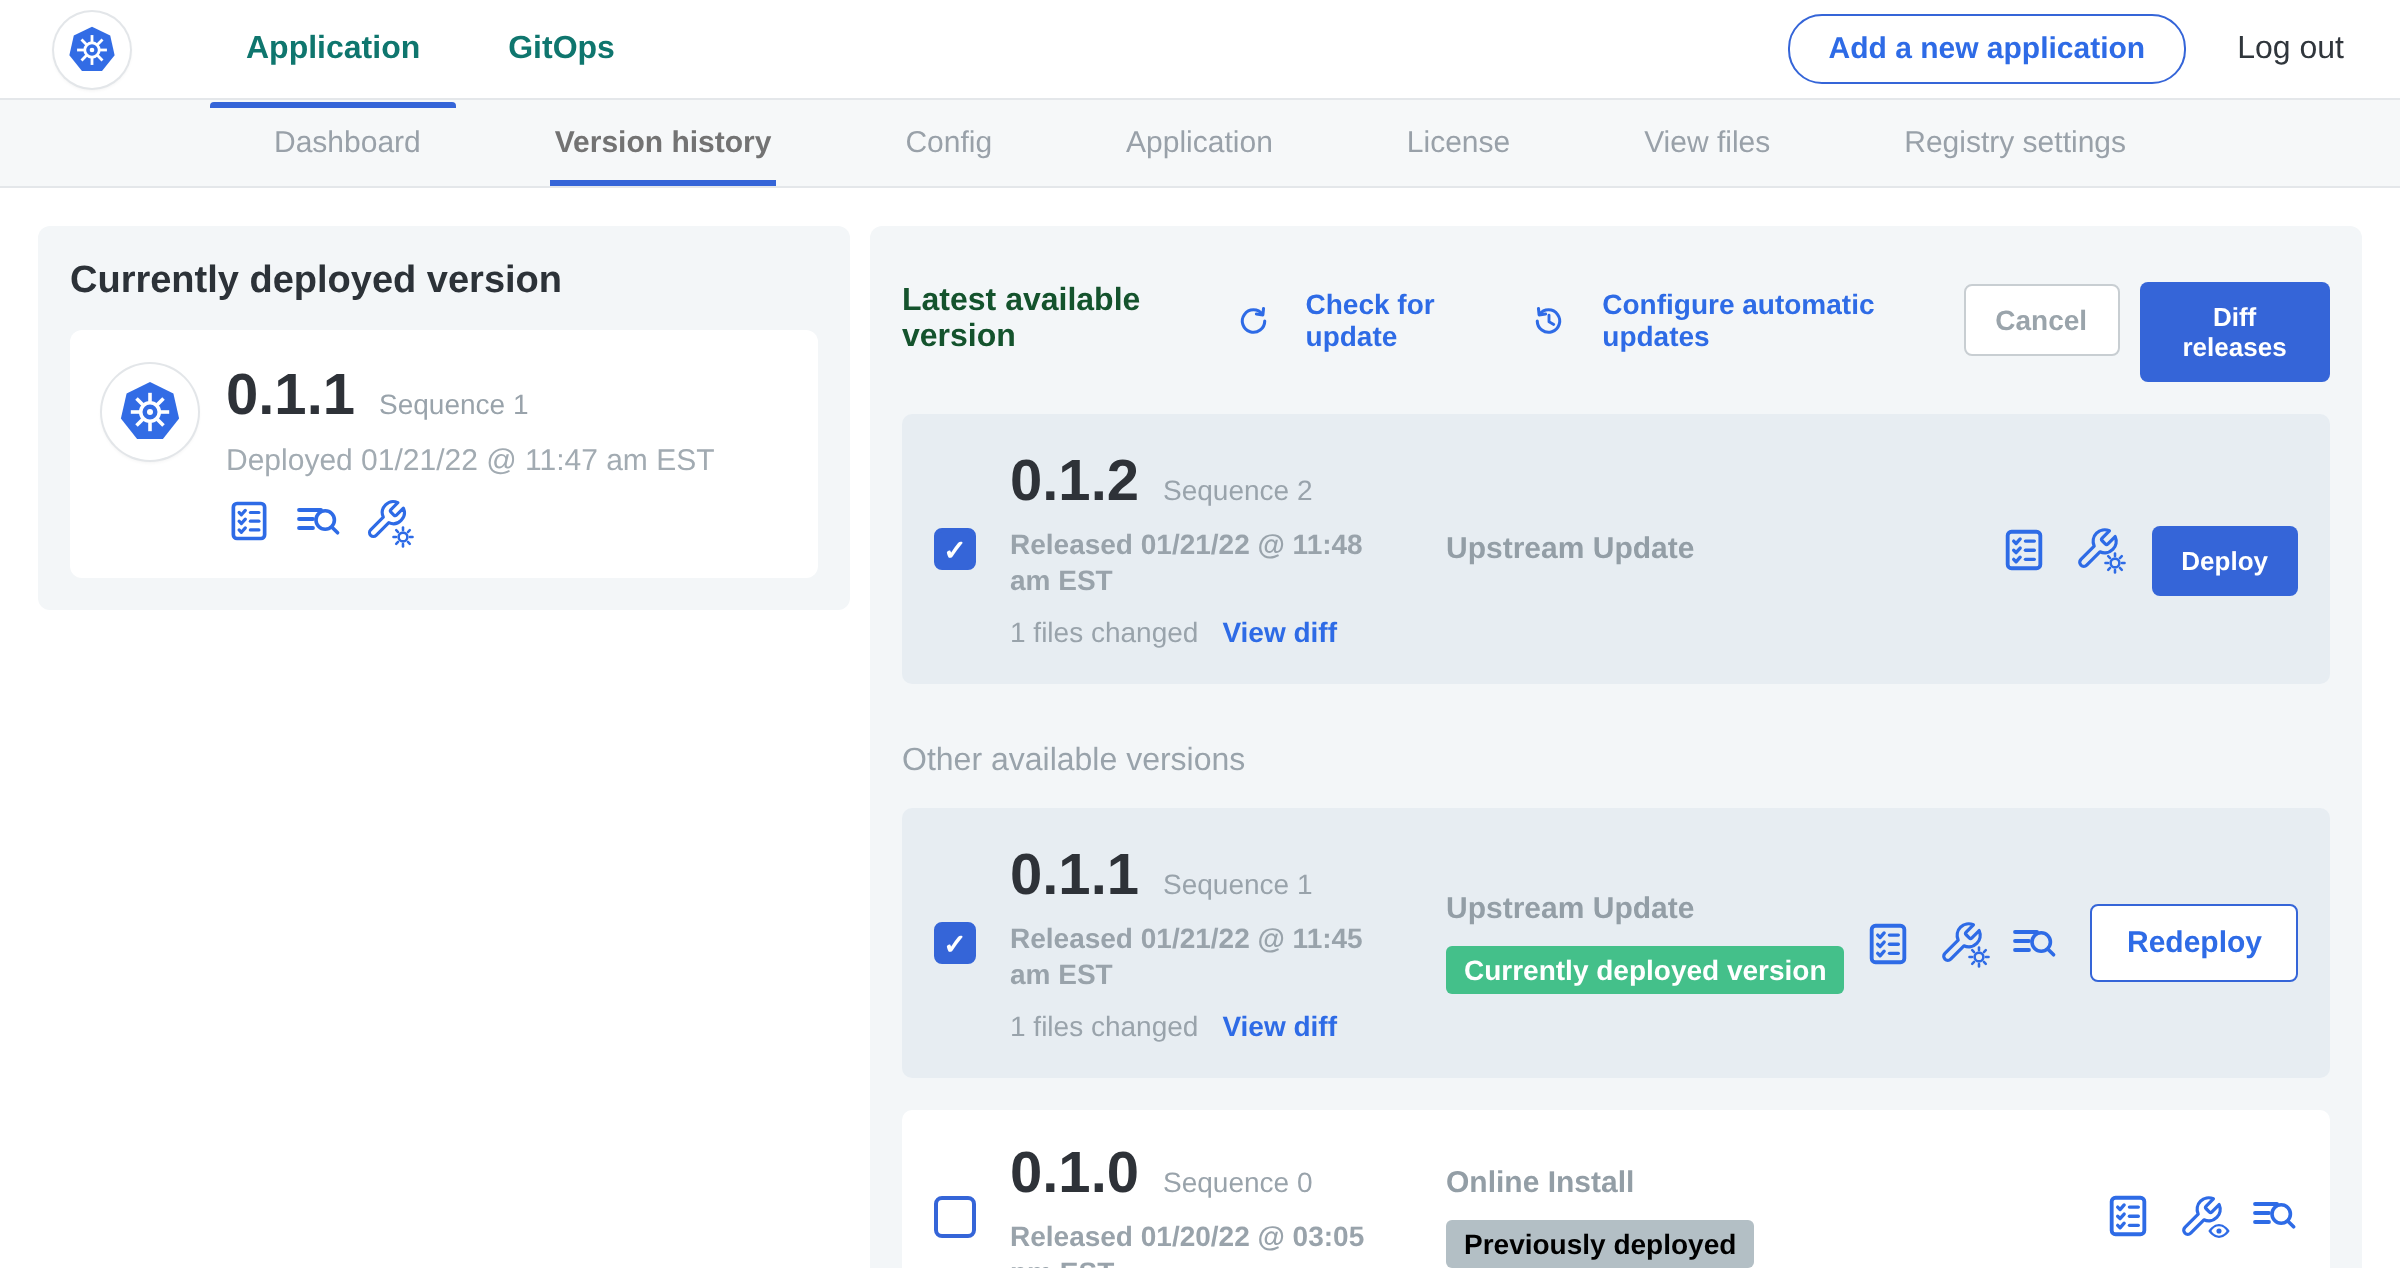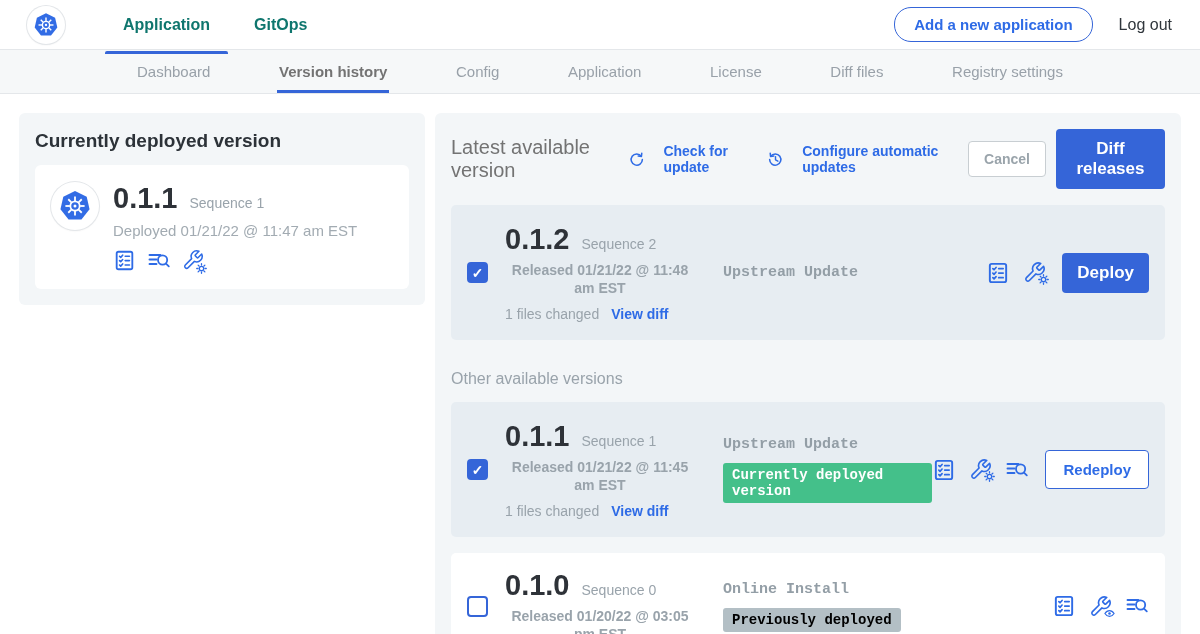--- a/index.html
+++ b/index.html
@@ -41,47 +41,47 @@
   .ver-line { display:flex; align-items:baseline; gap:12px; }
   .ver-number { font-size:29px; font-weight:700; color:#2e3238; }
   .seq { font-size:14px; color:#99a3ab; }
   .muted-line { font-size:15px; color:#a2abb2; margin-top:7px; }
   .icon-row { display:flex; gap:11px; margin-top:10px; }
   .blue-ic { color:#2e6be6; cursor:pointer; display:inline-flex; }
 
   
   .right-col { flex:1; padding:16px 16px 18px 16px; }
   .latest-head { display:flex; align-items:center; }
-  .latest-title { font-size:20px; font-weight:400; color:#737373; margin-right:14px; }
+  .latest-title { font-size:16px; font-weight:700; color:#14532d; margin-right:14px; }
   .head-link { display:flex; align-items:center; gap:18px; color:#2e6be6;
     font-size:14px; font-weight:700; cursor:pointer; margin-right:22px; }
   .btn { border-radius:4px; font-size:14px; font-weight:700; cursor:pointer;
     padding:9px 15px; border:1px solid transparent; }
   .btn.ghost { background:#fff; border-color:#c8ced2; color:#9aa4ab; margin-right:10px; }
-  .btn.primary { background:#3565d8; color:#fff; border:none; font-size:17px; padding:10px 15px; }
+  .btn.primary { background:#3565d8; color:#fff; border:none; font-size:13px; padding:10px 15px;margin-top:12px; }
   .btn.outline { background:#fff; border:1px solid #3565d8; color:#2e6be6;
     font-size:15px; padding:10px 17px; }
 
   .section-label { font-size:16px; color:#99a3ab; margin:30px 0 14px 0; }
 
   .version-row { display:flex; align-items:center; background:#e7edf2;
     border-radius:5px; padding:18px 16px; margin-top:16px; }
   .version-row.white { background:#fff; padding:16px; }
   .checkbox { width:21px; height:21px; border-radius:4px; border:2px solid #3565d8;
     background:#fff; margin-right:17px; flex:0 0 auto; cursor:pointer;
     display:flex; align-items:center; justify-content:center; }
   .checkbox.checked { background:#3565d8; }
   .checkbox.checked::after { content:"✓"; color:#fff; font-size:14px; font-weight:700; }
   .v-info { width:218px; flex:0 0 auto; }
   .released { font-size:14px; font-weight:700; color:#99a3ab; margin-top:6px;
-    max-width:190px; line-height:1.25;text-align:center; }
+    max-width:190px; line-height:1.25; }
   .files-line { display:flex; gap:12px; margin-top:9px; font-size:14px; }
   .files-changed { color:#99a3ab; }
   .view-diff { color:#2e6be6; font-weight:700; cursor:pointer; }
-  .v-source { flex:1;font-family:Liberation Mono, monospace; }
+  .v-source { flex:1; }
   .source-label { font-size:15px; font-weight:700; color:#939ea6; }
   .badge { display:inline-block; margin-top:10px; font-size:14px; font-weight:700;
     border-radius:3px; padding:4px 9px; }
   .badge.green { background:#44c08a; color:#fff; }
   .badge.gray { background:#b3bfc5; color:#000000; }
   .v-actions { display:flex; align-items:center; gap:13px; }
   .v-actions .btn { margin-left:3px; }
   svg { display:block; }
 </style>
 </head>
@@ -168,21 +168,21 @@
   <button class="pill-btn">Add a new application</button>
   <div class="logout">Log out</div>
 </header>
 
 <nav class="sub-nav">
   <div class="sub-tab">Dashboard</div>
   <div class="sub-tab active">Version history</div>
   <div class="sub-tab">Config</div>
   <div class="sub-tab">Application</div>
   <div class="sub-tab">License</div>
-  <div class="sub-tab">Diff files</div>
+  <div class="sub-tab">View files</div>
   <div class="sub-tab">Registry settings</div>
 </nav>
 
 <div class="main">
 
   <section class="panel left-col">
     <h2>Currently deployed version</h2>
     <div class="deployed-card">
       <div class="logo-disc big">
         <svg width="36" height="36">

